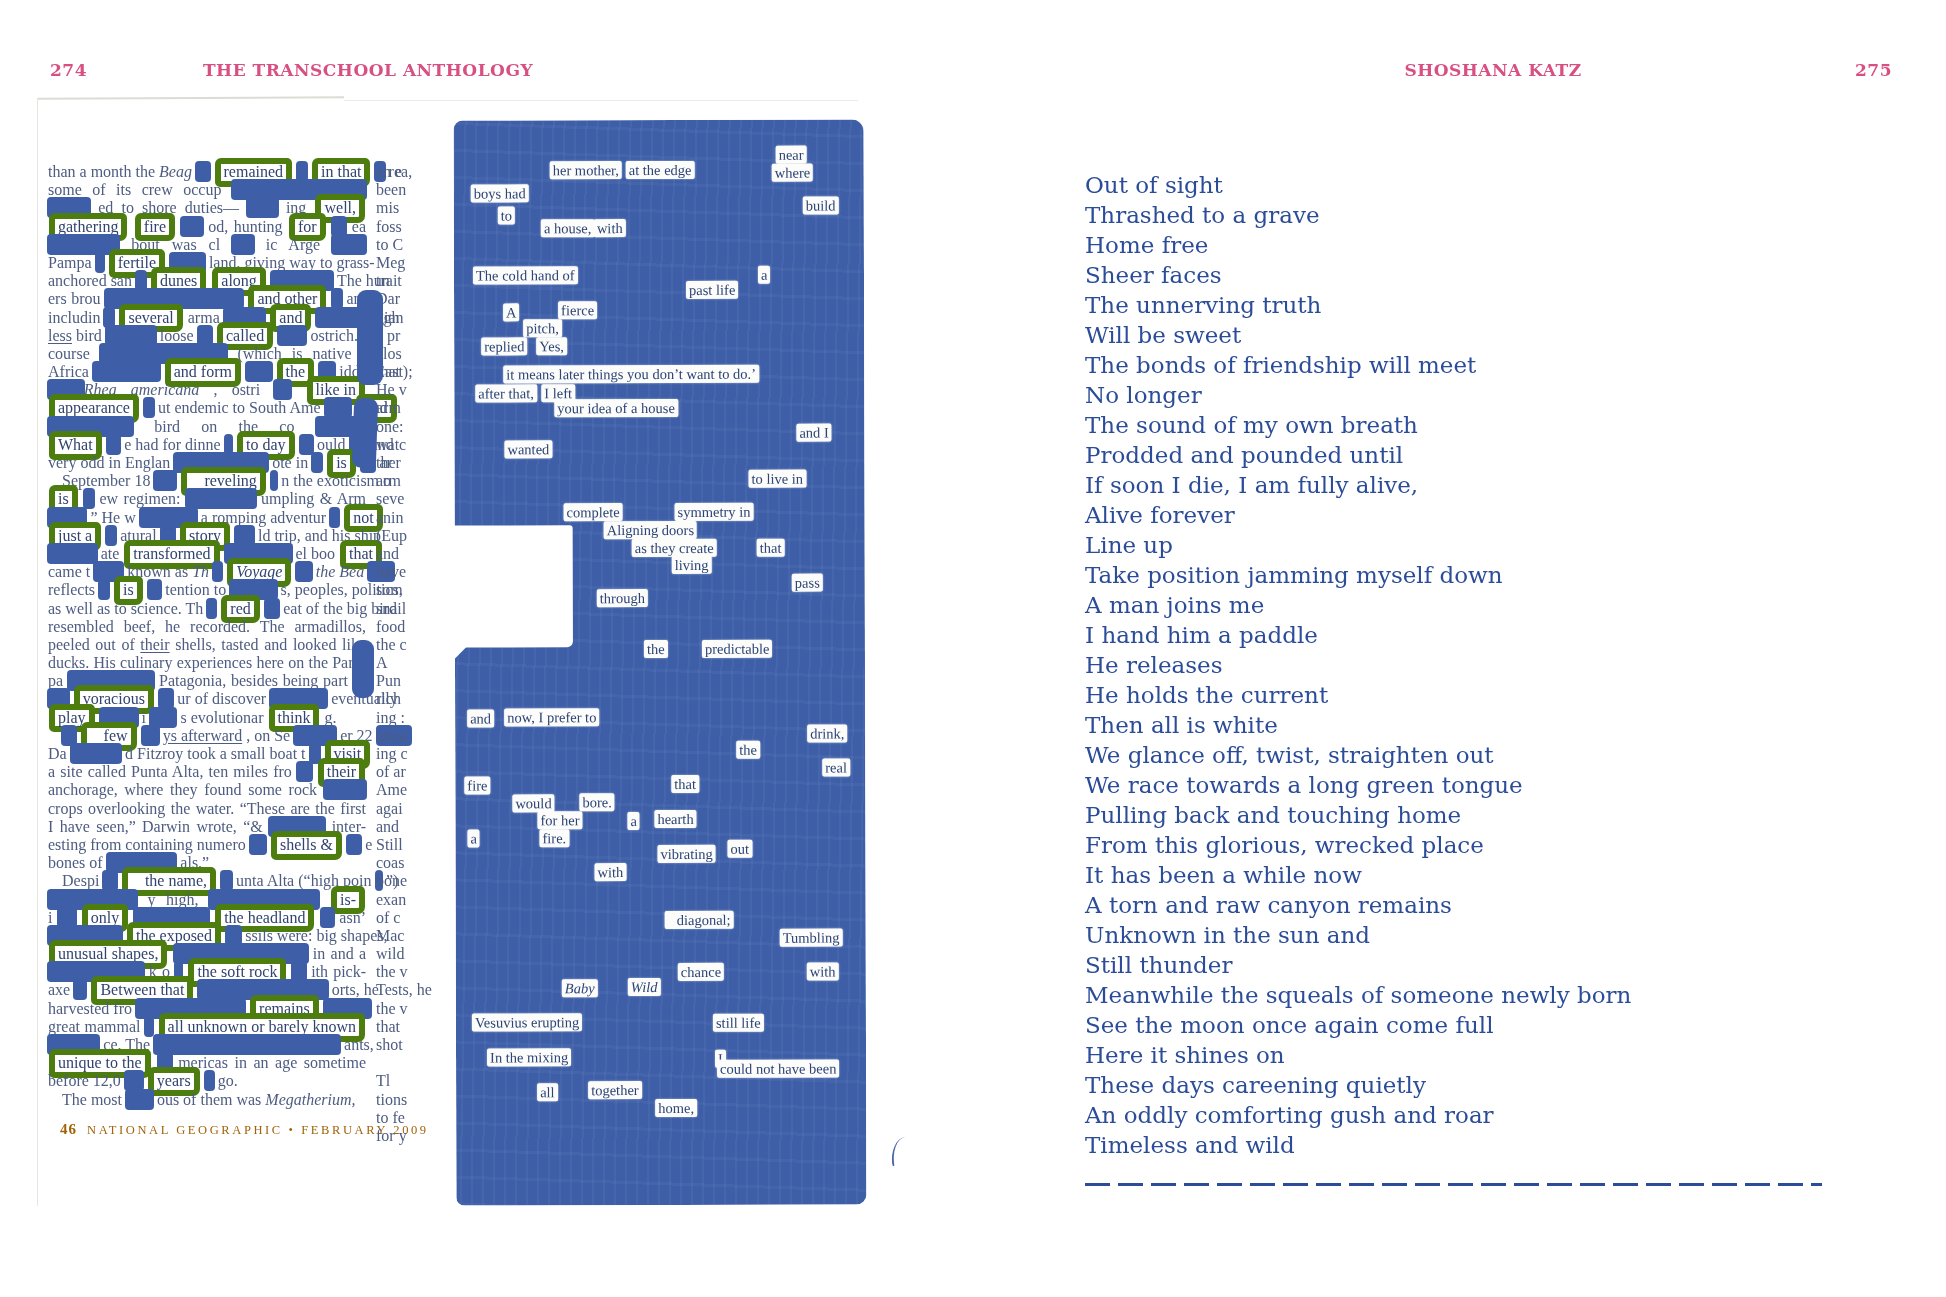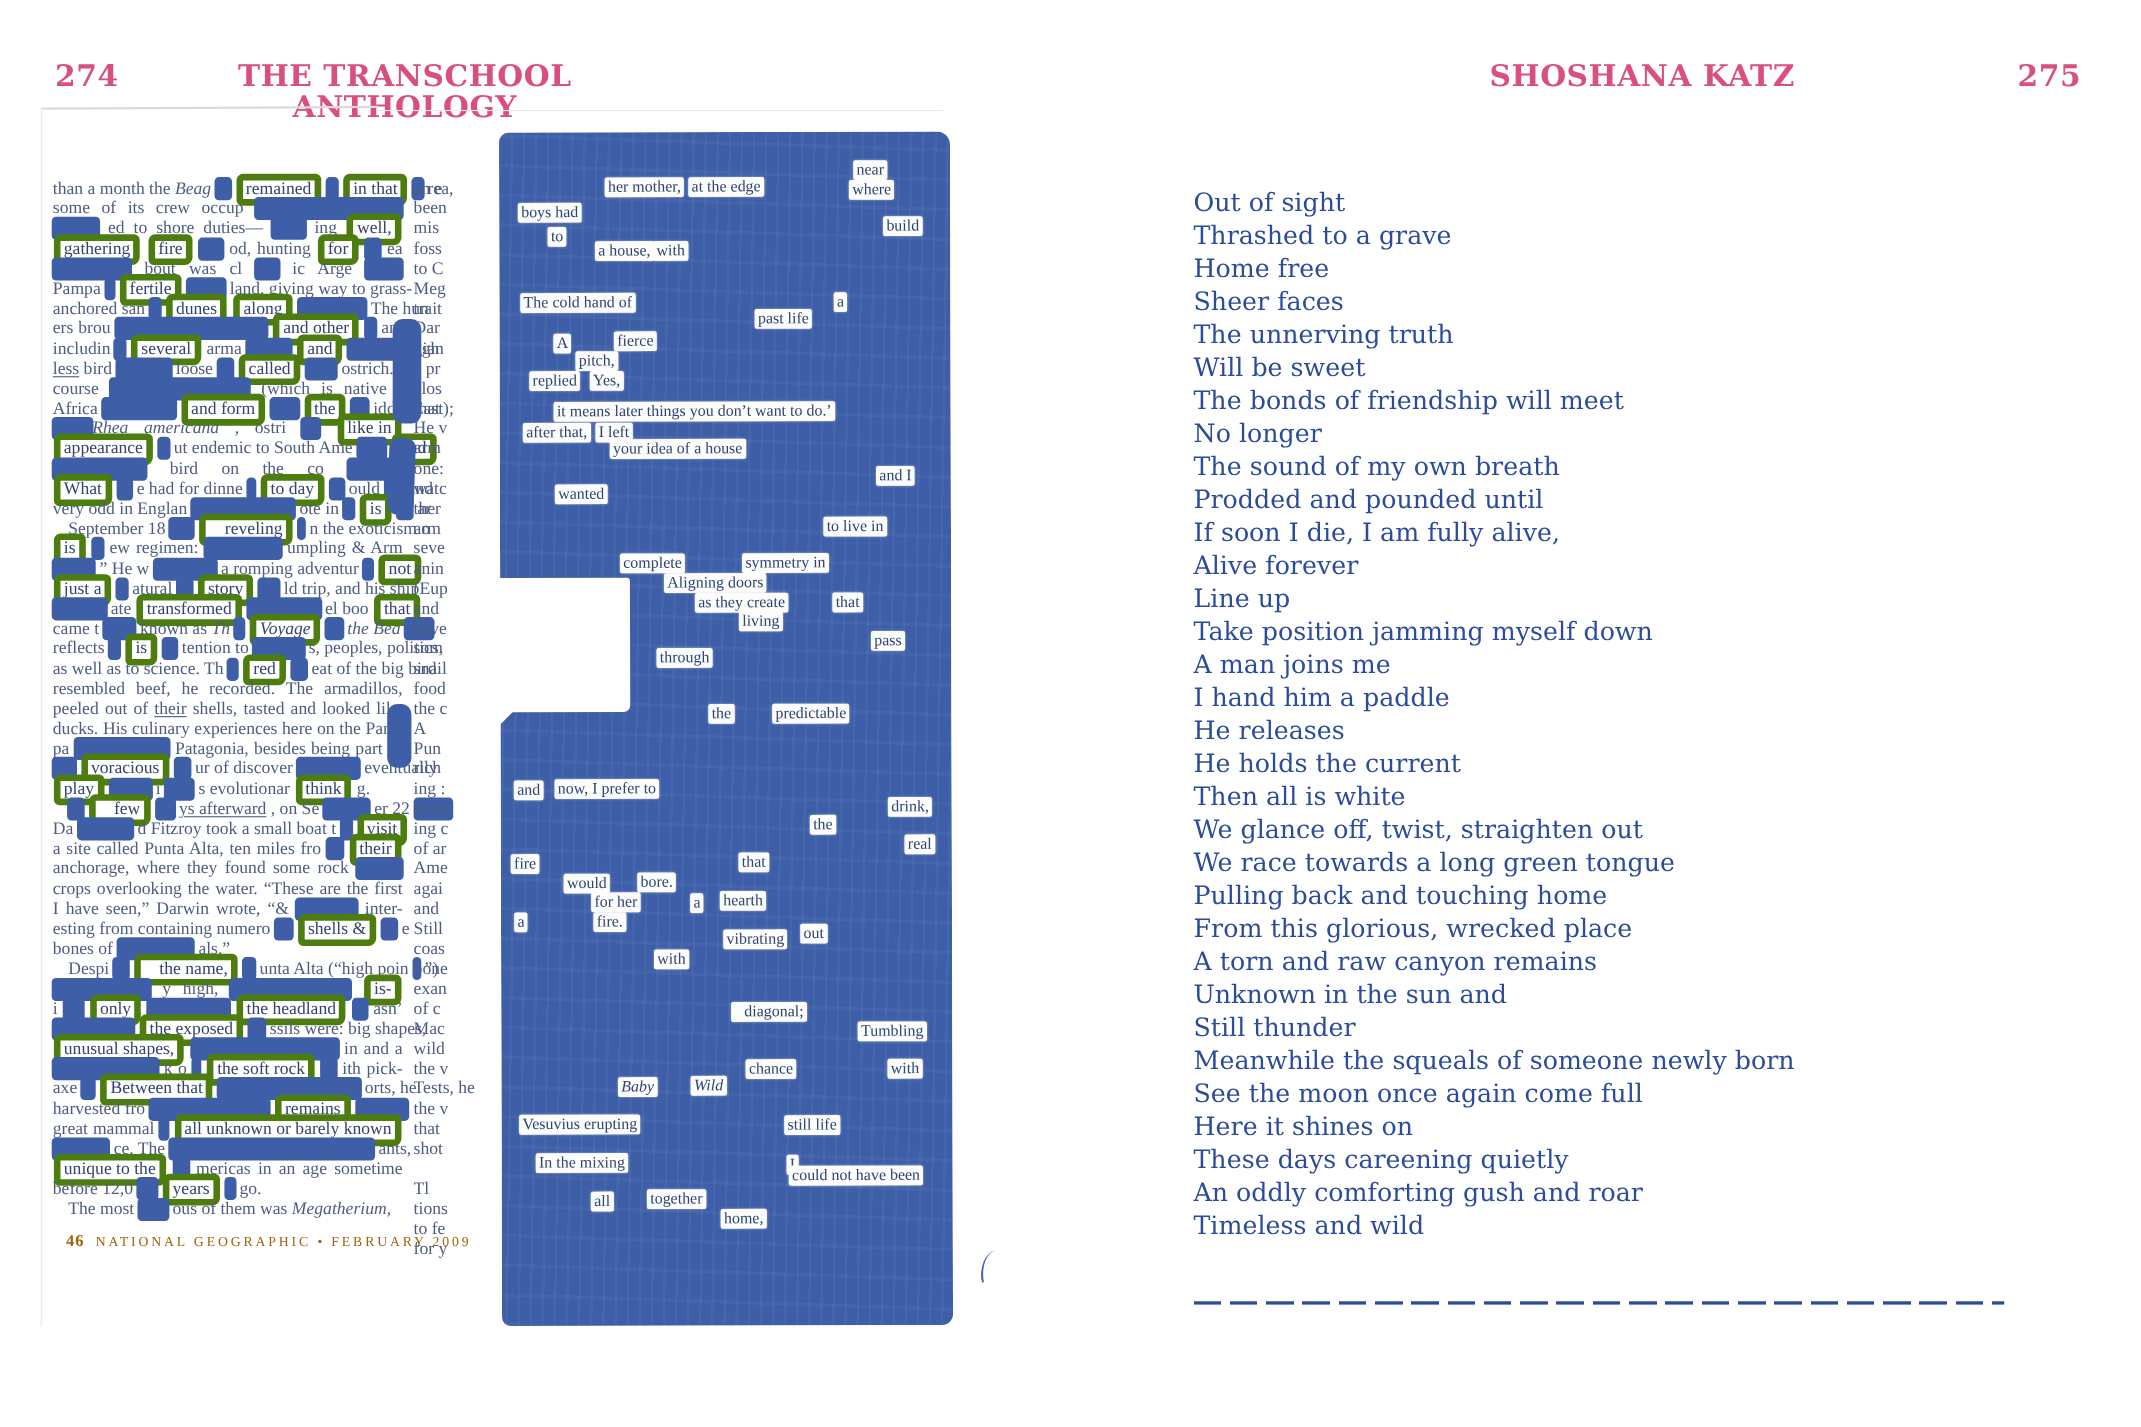--- a/index.html
+++ b/index.html
@@ -2,21 +2,21 @@
 <html><head>
 <meta charset="utf-8">
 <style>
   html,body{margin:0;padding:0;}
   body{
     width:1946px;height:1297px;position:relative;background:#ffffff;
     font-family:"Liberation Serif", serif;overflow:hidden;
   }
   
   .runhead{position:absolute;top:56px;font-family:"DejaVu Serif", serif;font-weight:bold;
-    font-size:27px;line-height:28px;color:#d84f82;letter-spacing:.5px;}
+    font-size:17px;line-height:28px;color:#d84f82;letter-spacing:.5px;}
   #folio-left{left:50px;}
   #title-left{left:168px;width:400px;text-align:center;}
   #title-right{left:1293px;width:400px;text-align:center;}
   #folio-right{right:54px;}
   
   .edge{position:absolute;background:#dcdcd6;}
   #edge-top1{left:38px;top:97px;width:306px;height:2px;transform:rotate(-.3deg);}
   #edge-top2{left:344px;top:100px;width:514px;height:1px;background:#ebebe6;}
   #edge-left{left:37px;top:98px;width:1px;height:1108px;background:#e7e7e2;}
   
@@ -279,20 +279,21 @@
     <div class="poem-line">Take position jamming myself down</div>
     <div class="poem-line">A man joins me</div>
     <div class="poem-line">I hand him a paddle</div>
     <div class="poem-line">He releases</div>
     <div class="poem-line">He holds the current</div>
     <div class="poem-line">Then all is white</div>
     <div class="poem-line">We glance off, twist, straighten out</div>
     <div class="poem-line">We race towards a long green tongue</div>
     <div class="poem-line">Pulling back and touching home</div>
     <div class="poem-line">From this glorious, wrecked place</div>
+    <div class="poem-line">It has been a while now</div>
     <div class="poem-line">A torn and raw canyon remains</div>
     <div class="poem-line">Unknown in the sun and</div>
     <div class="poem-line">Still thunder</div>
     <div class="poem-line">Meanwhile the squeals of someone newly born</div>
     <div class="poem-line">See the moon once again come full</div>
     <div class="poem-line">Here it shines on</div>
     <div class="poem-line">These days careening quietly</div>
     <div class="poem-line">An oddly comforting gush and roar</div>
     <div class="poem-line">Timeless and wild</div>
   </div>

